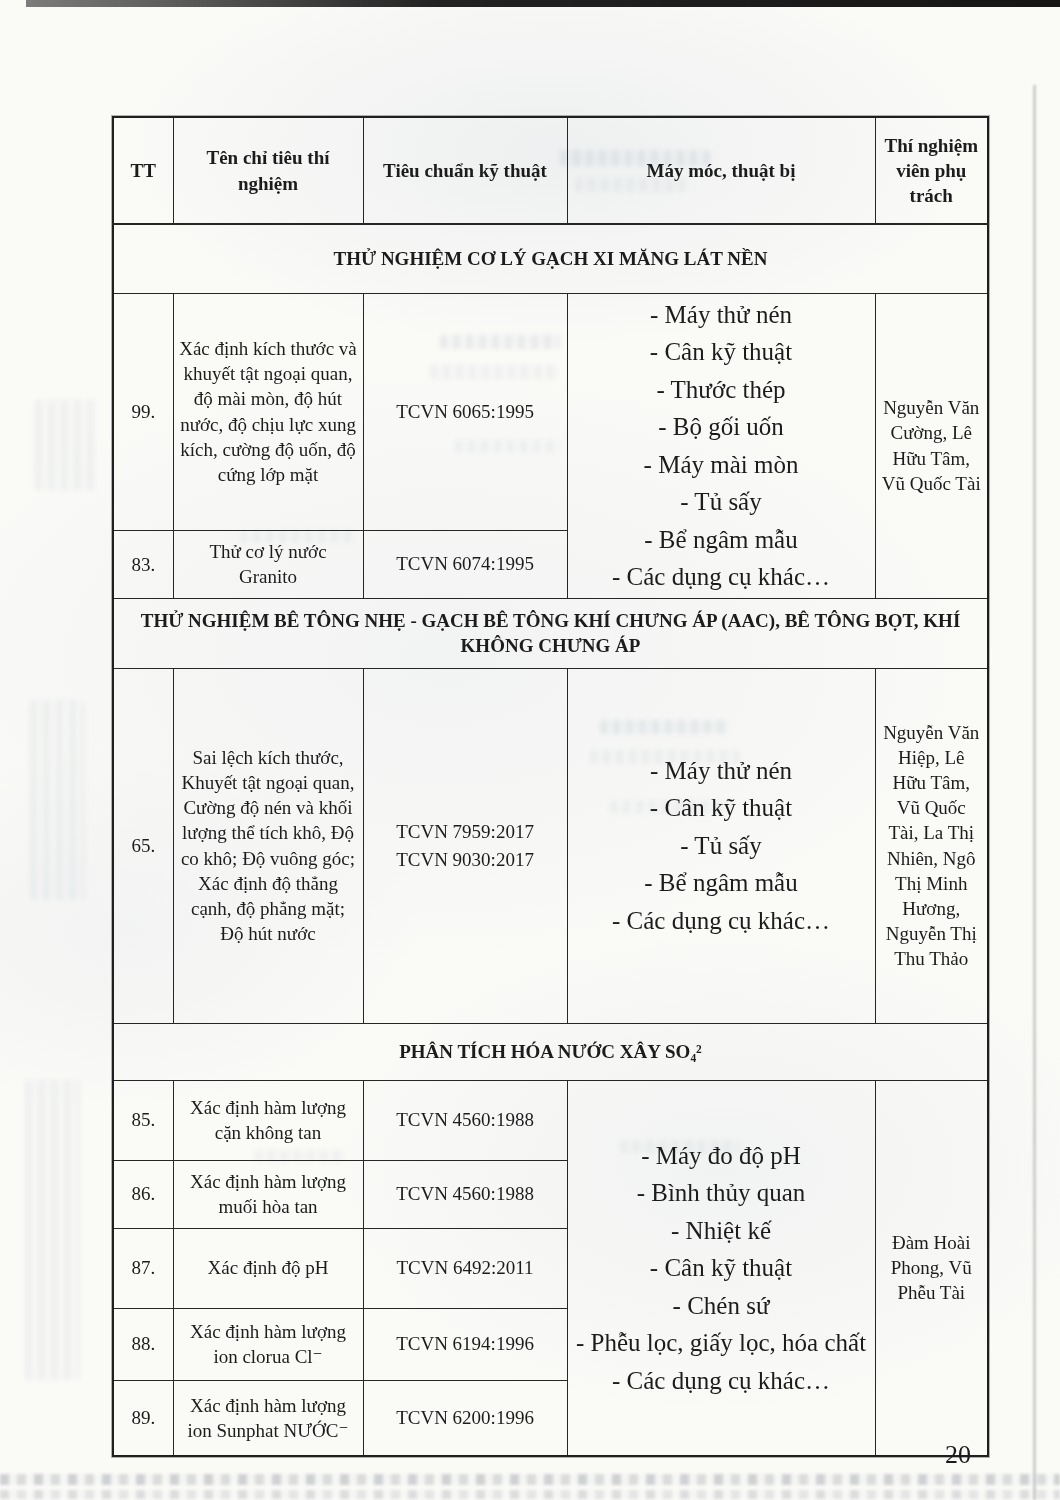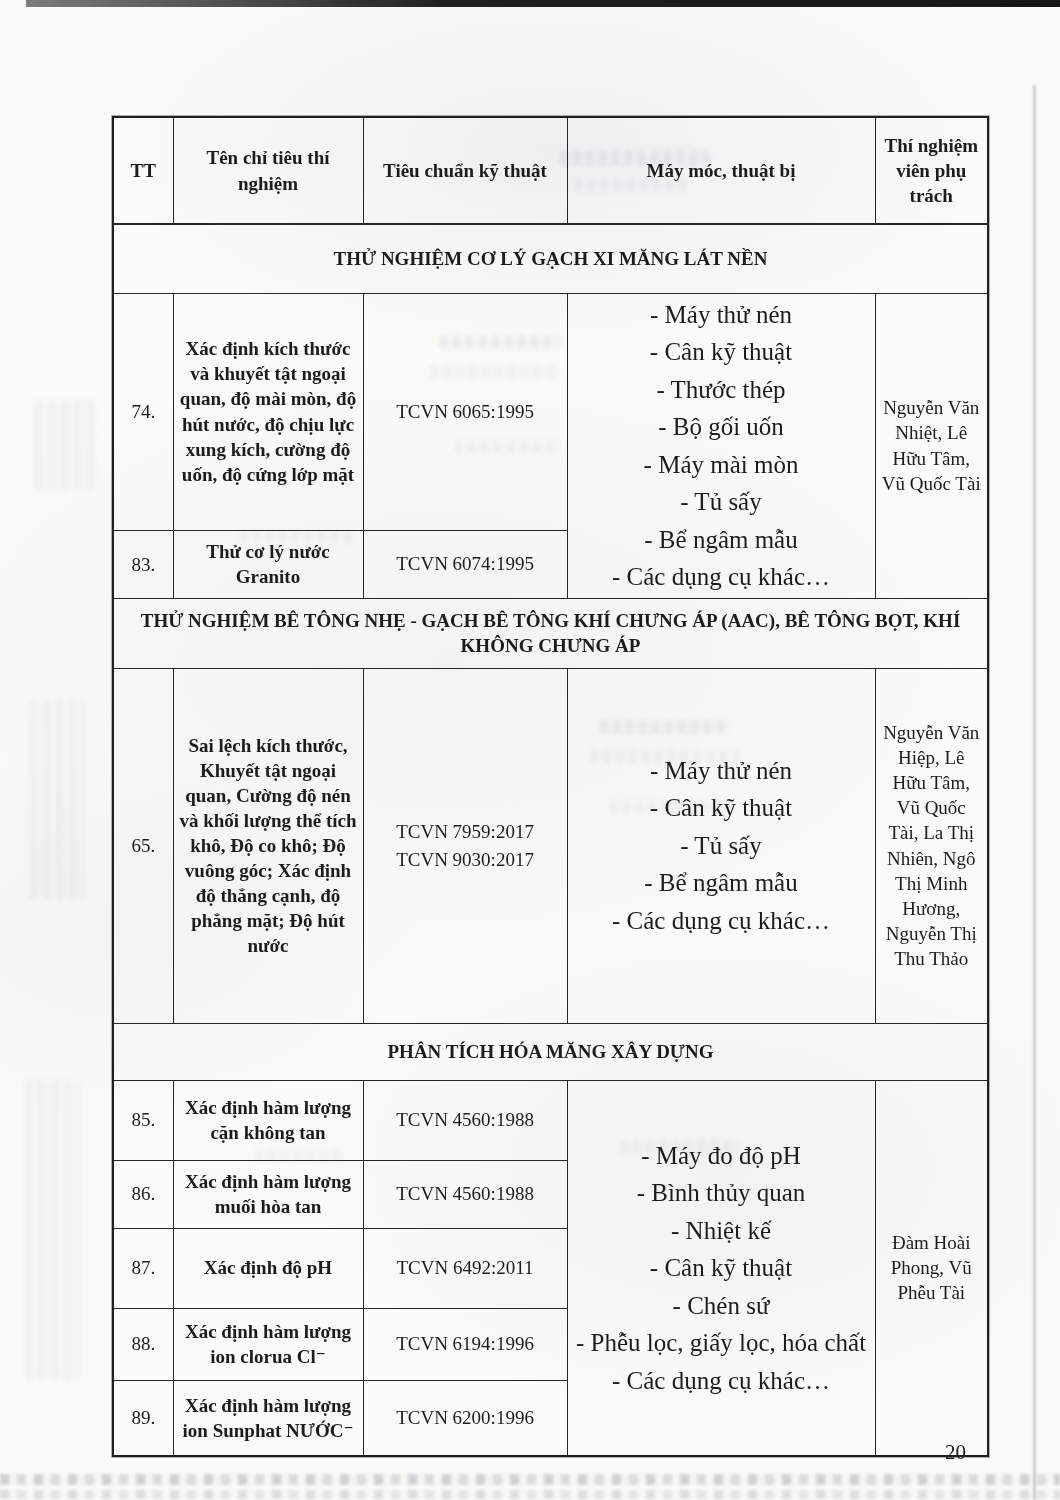--- a/index.html
+++ b/index.html
@@ -39,21 +39,21 @@
     text-align:center;
     overflow:hidden;
   }
   table.doc{border:2.5px solid #1f1f1f;outline:.5px solid rgba(40,40,40,.35);}
   tr.head th{font-weight:bold;border-bottom-width:2.2px;}
   td.section-cell{font-weight:bold;font-size:20px;line-height:1.35;padding:6px 14px;}
   td.eq-cell{text-align:left;padding:4px 4px 4px 7px;}
   td.eq-cell .eq-line{white-space:nowrap;font-size:25px;line-height:1.5;}
   td.std-cell .std-line{line-height:1.45;}
   td.tech-cell{line-height:1.38;padding:2px 3px;}
-  td.name-cell{padding:2px 7px;font-weight:bold;}
+  td.name-cell{padding:2px 7px;}
 </style>
 </head>
 <body>
 
 <div class="page">
 
   <div class="top-edge"></div>
   <div class="right-edge"></div>
 
   <div class="ghost" style="left:560px;top:150px;width:150px;height:16px;"></div>
@@ -89,36 +89,36 @@
       <th>Tiêu chuẩn kỹ thuật</th>
       <th>Máy móc, thuật bị</th>
       <th>Thí nghiệm viên phụ trách</th>
     </tr>
 
     <tr style="height:69px">
       <td class="section-cell" colspan="5">THỬ NGHIỆM CƠ LÝ GẠCH XI MĂNG LÁT NỀN</td>
     </tr>
 
     <tr style="height:220px">
-      <td>74.</td>
+      <td>99.</td>
       <td class="name-cell">Xác định kích thước và khuyết tật ngoại quan, độ mài mòn, độ hút nước, độ chịu lực xung kích, cường độ uốn, độ cứng lớp mặt</td>
       <td class="std-cell">
         <div class="std-line">TCVN 6065:1995</div>
       </td>
       <td class="eq-cell" rowspan="2">
         <div class="eq-line">- Máy thử nén</div>
         <div class="eq-line">- Cân kỹ thuật</div>
         <div class="eq-line">- Thước thép</div>
         <div class="eq-line">- Bộ gối uốn</div>
         <div class="eq-line">- Máy mài mòn</div>
         <div class="eq-line">- Tủ sấy</div>
         <div class="eq-line">- Bể ngâm mẫu</div>
         <div class="eq-line">- Các dụng cụ khác…</div>
       </td>
-      <td class="tech-cell" rowspan="2">Nguyễn Văn Nhiệt, Lê Hữu Tâm, Vũ Quốc Tài</td>
+      <td class="tech-cell" rowspan="2">Nguyễn Văn Cường, Lê Hữu Tâm, Vũ Quốc Tài</td>
     </tr>
 
     <tr style="height:63px">
       <td>83.</td>
       <td class="name-cell">Thử cơ lý nước Granito</td>
       <td class="std-cell">
         <div class="std-line">TCVN 6074:1995</div>
       </td>
     </tr>
 
@@ -137,21 +137,21 @@
         <div class="eq-line">- Máy thử nén</div>
         <div class="eq-line">- Cân kỹ thuật</div>
         <div class="eq-line">- Tủ sấy</div>
         <div class="eq-line">- Bể ngâm mẫu</div>
         <div class="eq-line">- Các dụng cụ khác…</div>
       </td>
       <td class="tech-cell">Nguyễn Văn Hiệp, Lê Hữu Tâm, Vũ Quốc Tài, La Thị Nhiên, Ngô Thị Minh Hương, Nguyễn Thị Thu Thảo</td>
     </tr>
 
     <tr style="height:57px">
-      <td class="section-cell" colspan="5">PHÂN TÍCH HÓA MĂNG XÂY DỰNG</td>
+      <td class="section-cell" colspan="5">PHÂN TÍCH HÓA NƯỚC XÂY SO₄²</td>
     </tr>
 
     <tr style="height:80px">
       <td>85.</td>
       <td class="name-cell">Xác định hàm lượng cặn không tan</td>
       <td class="std-cell">
         <div class="std-line">TCVN 4560:1988</div>
       </td>
       <td class="eq-cell" rowspan="5">
         <div class="eq-line">- Máy đo độ pH</div>
@@ -192,15 +192,15 @@
     <tr style="height:76px">
       <td>89.</td>
       <td class="name-cell">Xác định hàm lượng ion Sunphat NƯỚC⁻</td>
       <td class="std-cell">
         <div class="std-line">TCVN 6200:1996</div>
       </td>
     </tr>
   </tbody>
     </table>
 
-  <div style="position:absolute;left:945px;top:1440px;font-size:21px;">20</div>
+  <div style="position:absolute;left:945px;top:1440px;font-size:26px;">20</div>
 
 </div>
 
 </body></html>

